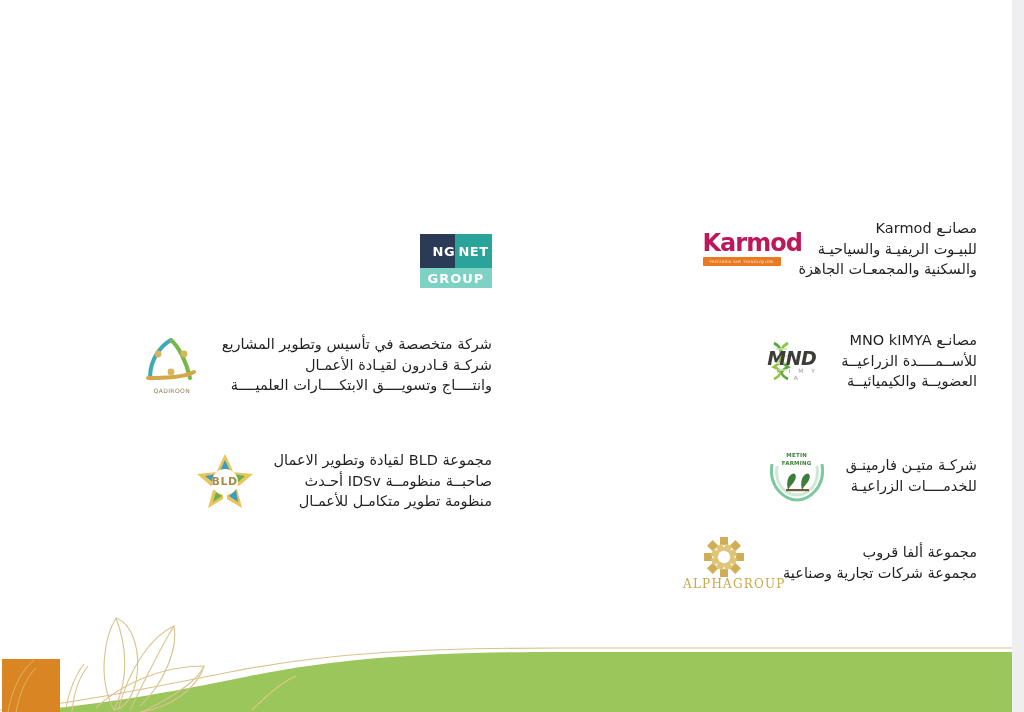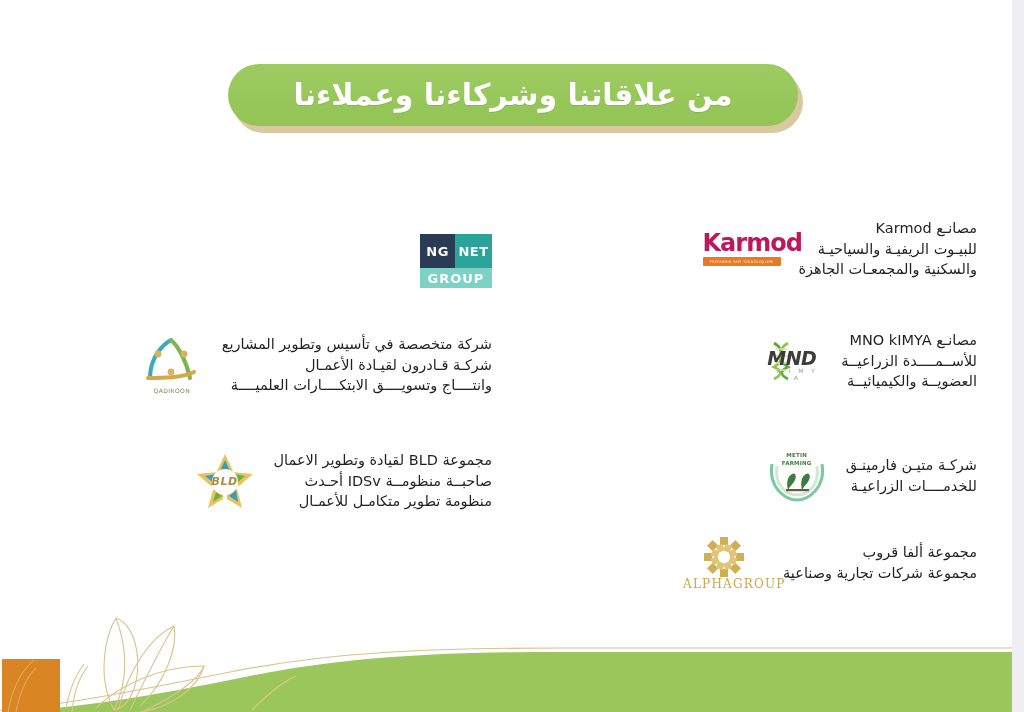--- a/index.html
+++ b/index.html
@@ -79,21 +79,21 @@
     display:flex;align-items:center;justify-content:center;
   }
   .lg-karmod .kbar span{
     font-size:4px;color:#ffe7cf;letter-spacing:.3px;direction:ltr;
     white-space:nowrap;transform:scale(.9);
   }
 
   
   .lg-ngnet{width:72px;height:54px;display:flex;flex-direction:column;direction:ltr;}
   .lg-ngnet .row1{display:flex;height:34px;}
-  .lg-ngnet .c1{flex:1;background:#2b3a55;display:flex;align-items:center;justify-content:center;}
+  .lg-ngnet .c1{flex:1;background:#2b3a55;display:flex;align-items:center;justify-content:flex-end;}
   .lg-ngnet .c2{flex:1.05;background:#2aa39a;display:flex;align-items:center;justify-content:center;}
   .lg-ngnet .row2{height:20px;background:#7dd2c4;display:flex;align-items:center;justify-content:center;}
   .lg-ngnet .t{color:#ffffff;font-weight:bold;font-size:13px;letter-spacing:.5px;}
   .lg-ngnet .t2{color:#ffffff;font-weight:bold;font-size:13px;letter-spacing:1px;}
 
   
   .lg-mno{width:82px;height:44px;direction:ltr;position:relative;text-align:center;}
   .lg-mno .word{
     position:absolute;left:26px;top:8px;
     font-weight:bold;font-size:19px;color:#3c3c3b;letter-spacing:-.5px;
@@ -105,21 +105,21 @@
   }
 
   
   .lg-qad{width:64px;height:62px;direction:ltr;position:relative;}
   .lg-qad .qname{
     position:absolute;left:0;right:0;bottom:2px;text-align:center;
     font-size:6px;color:#8a7a55;letter-spacing:.4px;
   }
 
   
-  .lg-bld{width:62px;height:60px;direction:ltr;position:relative;font-style:italic;}
+  .lg-bld{width:62px;height:60px;direction:ltr;position:relative;}
   .lg-bld .bldtxt{
     position:absolute;left:0;right:0;top:50%;transform:translateY(-50%);
     text-align:center;font-size:11px;font-weight:bold;color:#a98c4b;
     letter-spacing:.5px;
   }
 
   
   .lg-metin{width:62px;height:56px;direction:ltr;position:relative;}
   .lg-metin .mt1{
     position:absolute;left:0;right:0;top:4px;text-align:center;
@@ -142,26 +142,20 @@
   .bottom{position:absolute;left:0;bottom:0;width:1012px;height:122px;overflow:hidden;}
   .page-edge{
     position:absolute;right:0;top:0;width:12px;height:712px;background:#efeff1;
   }
 </style>
 </head>
 <body>
 
 <div class="slide">
 
-  <div class="title-wrap">
-    <div class="title-shadow"></div>
-    <div class="title-badge">
-      <span class="title-text">من علاقاتنا وشركاءنا وعملاءنا</span>
-    </div>
-  </div>
 
   <div class="grid">
 
     <div class="entry e-karmod">
       <div class="txt">
         <span class="ln">مصانـع Karmod</span>
         <span class="ln">للبيـوت الريفيـة والسياحيـة</span>
         <span class="ln">والسكنية والمجمعـات الجاهزة</span>
       </div>
       <div class="logo">

